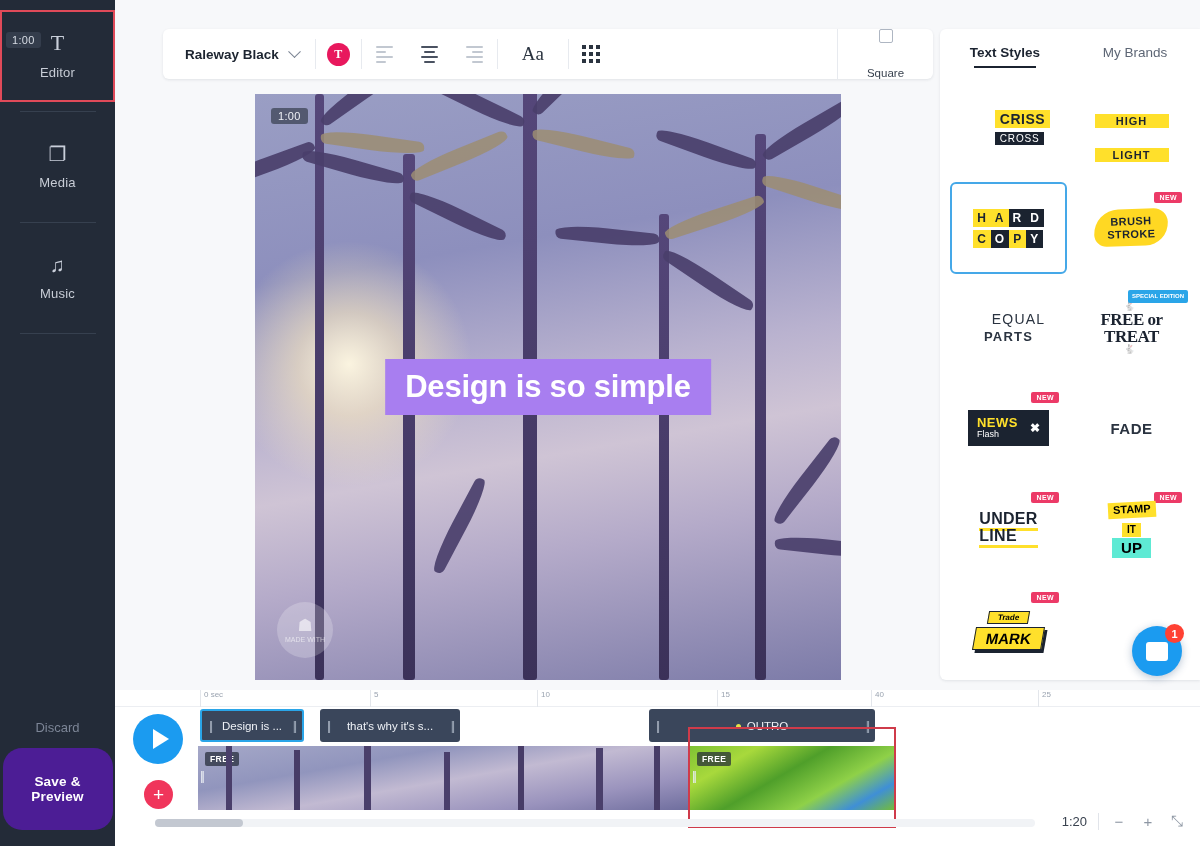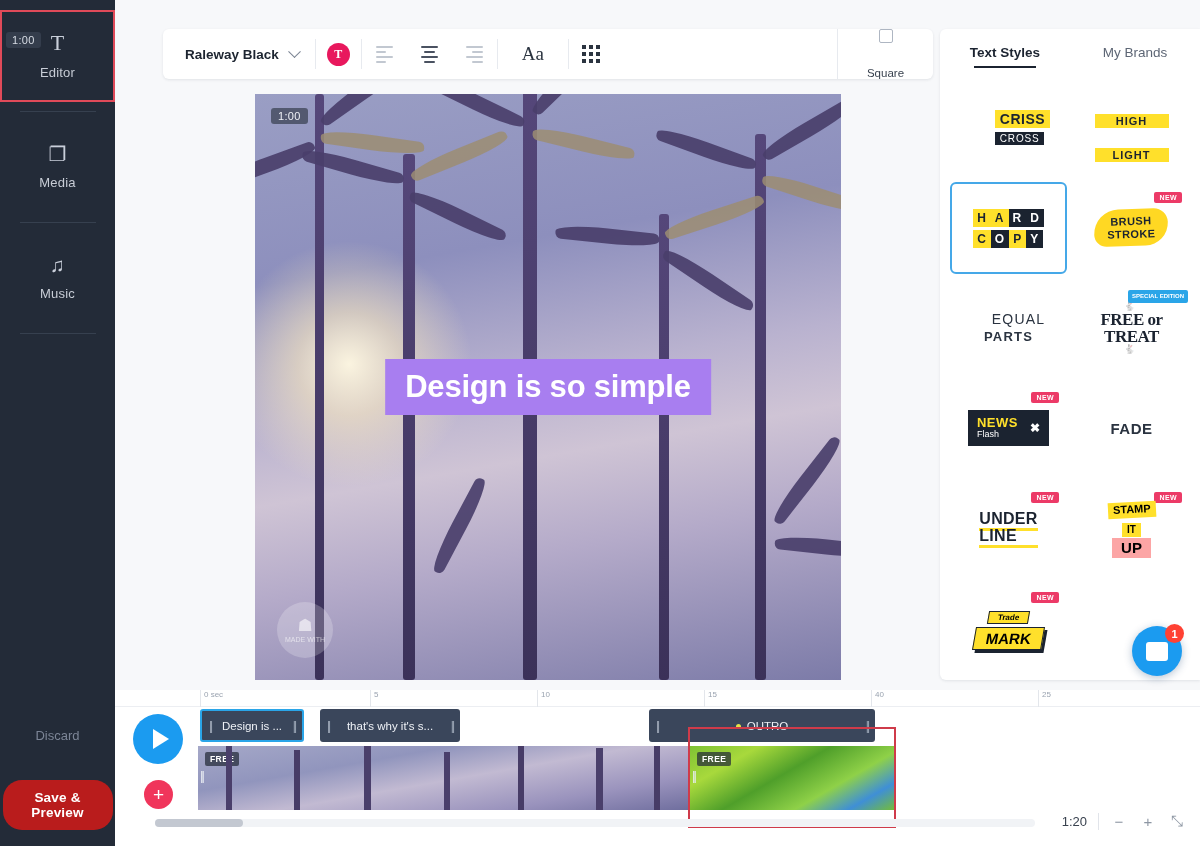--- a/index.html
+++ b/index.html
@@ -29,23 +29,23 @@
   .time-chip {
     position: absolute; left: 6px; top: 22px; background: #343d4c; color: #d7dce4;
     font-size: 11px; padding: 2px 6px; border-radius: 3px; letter-spacing: .3px;
   }
   .sidebar-bottom {
     position: absolute; bottom: 16px; left: 0; width: 115px;
     display: flex; flex-direction: column; align-items: center; gap: 13px;
   }
   .discard { font-size: 13px; color: #7c8596; cursor: pointer; }
   .save-btn {
-    background: #b91c1c; color: #fff; border: none; border-radius: 19px;
-    font-size: 13.5px; font-weight: bold; padding: 10px 14px; cursor: pointer;
-    width: 110px; letter-spacing: .2px; margin-top: 24px;
+    background: #4c1d95; color: #fff; border: none; border-radius: 19px;
+    font-size: 13.5px; font-weight: bold; padding: 26px 14px; cursor: pointer;
+    width: 110px; letter-spacing: .2px;
   }
 
   
   .workspace { position: absolute; left: 115px; top: 0; width: 1085px; height: 846px; background: #f7f8fa; }
   .toolbar {
     position: absolute; left: 48px; top: 29px; width: 770px; height: 50px;
     background: #fff; border-radius: 6px; display: flex; align-items: center;
     box-shadow: 0 1px 3px rgba(30,40,60,.10);
   }
   .tb-font {
@@ -178,21 +178,21 @@
   .maker .lbl {
     background: #ffe02b; color: #1b2330; font-size: 7px; font-weight: bold;
     padding: 1px 8px; position: absolute; right: 12px; top: -8px; transform: rotate(-2deg);
   }
   .maker .mk { background: #1b2330; color: #fff; font-size: 14px; font-weight: bold; padding: 5px 14px; letter-spacing: .6px; }
   .underline { color: #1b2330; font-size: 16px; font-weight: bold; line-height: 1.05; letter-spacing: .3px; text-align: left; }
   .underline span { display: block; box-shadow: 0 3px 0 #ffe02b; }
   .stamp { text-align: center; line-height: 1.25; }
   .stamp .s1 { background: #ffe02b; font-size: 11px; font-weight: bold; padding: 1px 5px; display: inline-block; transform: rotate(-3deg); }
   .stamp .s2 { background: #ffe02b; font-size: 10px; font-weight: bold; padding: 1px 5px; display: inline-block; }
-  .stamp .s3 { background: #fca5a5; font-size: 15px; font-weight: bold; padding: 1px 9px; display: inline-block; }
+  .stamp .s3 { background: #5eead4; font-size: 15px; font-weight: bold; padding: 1px 9px; display: inline-block; }
   .tmark { text-align: center; }
   .tmark .m1 { background: #ffe02b; font-size: 8px; font-weight: bold; padding: 1px 9px; display: inline-block;
                border: 1px solid #1b2330; transform: skewX(-10deg); }
   .tmark .m2 { background: #ffe02b; font-size: 15px; font-weight: bold; padding: 2px 11px; display: inline-block;
                border: 1px solid #1b2330; transform: skewX(-10deg); box-shadow: 3px 3px 0 #1b2330; margin-top: 3px; }
 
   
   .intercom {
     position: absolute; right: 18px; bottom: 170px; width: 50px; height: 50px; border-radius: 50%;
     background: #1b9bf0; display: flex; align-items: center; justify-content: center; cursor: pointer;
@@ -493,21 +493,21 @@
     </div>
 
   </div>
 
   <div class="timeline">
 
     <div class="ruler">
       <span class="tick" style="left:85px;">0 sec</span>
       <span class="tick" style="left:255px;">5</span>
       <span class="tick" style="left:422px;">10</span>
-      <span class="tick" style="left:589px;">15</span>
+      <span class="tick" style="left:602px;">15</span>
       <span class="tick" style="left:756px;">40</span>
       <span class="tick" style="left:923px;">25</span>
     </div>
 
     <div class="play-btn">
       <span class="play-tri"></span>
     </div>
     <div class="add-btn">+</div>
 
     <div class="text-track">

